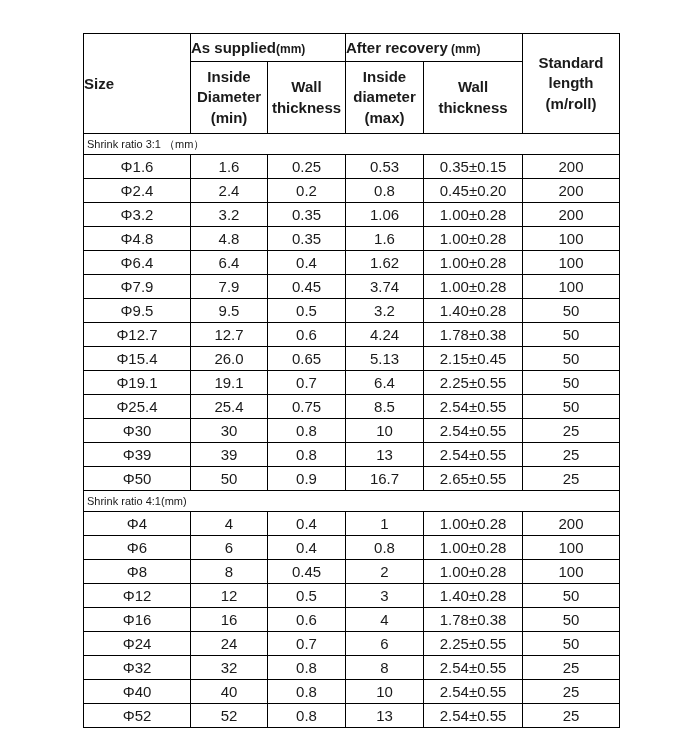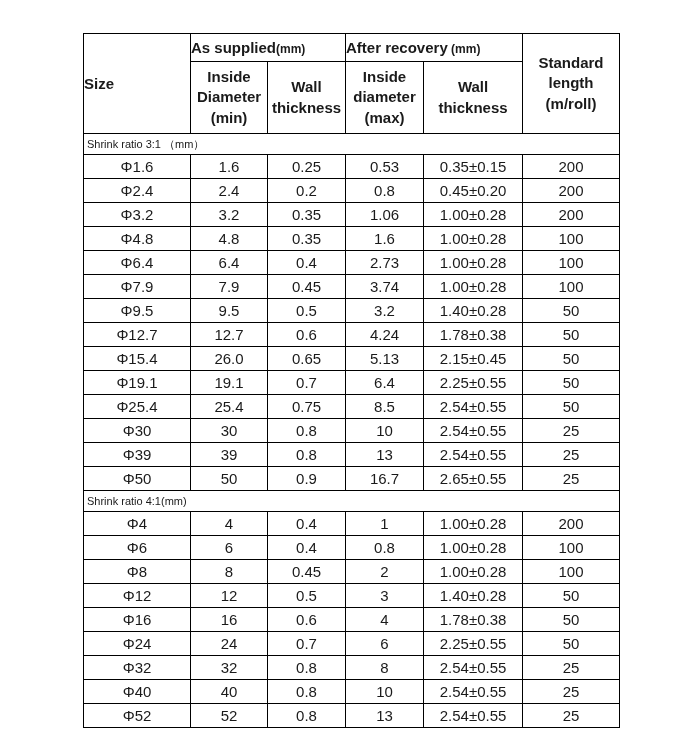--- a/index.html
+++ b/index.html
@@ -154,21 +154,21 @@
             <td>4.8</td>
             <td>0.35</td>
             <td>1.6</td>
             <td>1.00±0.28</td>
             <td>100</td>
           </tr>
           <tr class="data-row">
             <td>Φ6.4</td>
             <td>6.4</td>
             <td>0.4</td>
-            <td>2.73</td>
+            <td>1.62</td>
             <td>1.00±0.28</td>
             <td>100</td>
           </tr>
           <tr class="data-row">
             <td>Φ7.9</td>
             <td>7.9</td>
             <td>0.45</td>
             <td>3.74</td>
             <td>1.00±0.28</td>
             <td>100</td>

